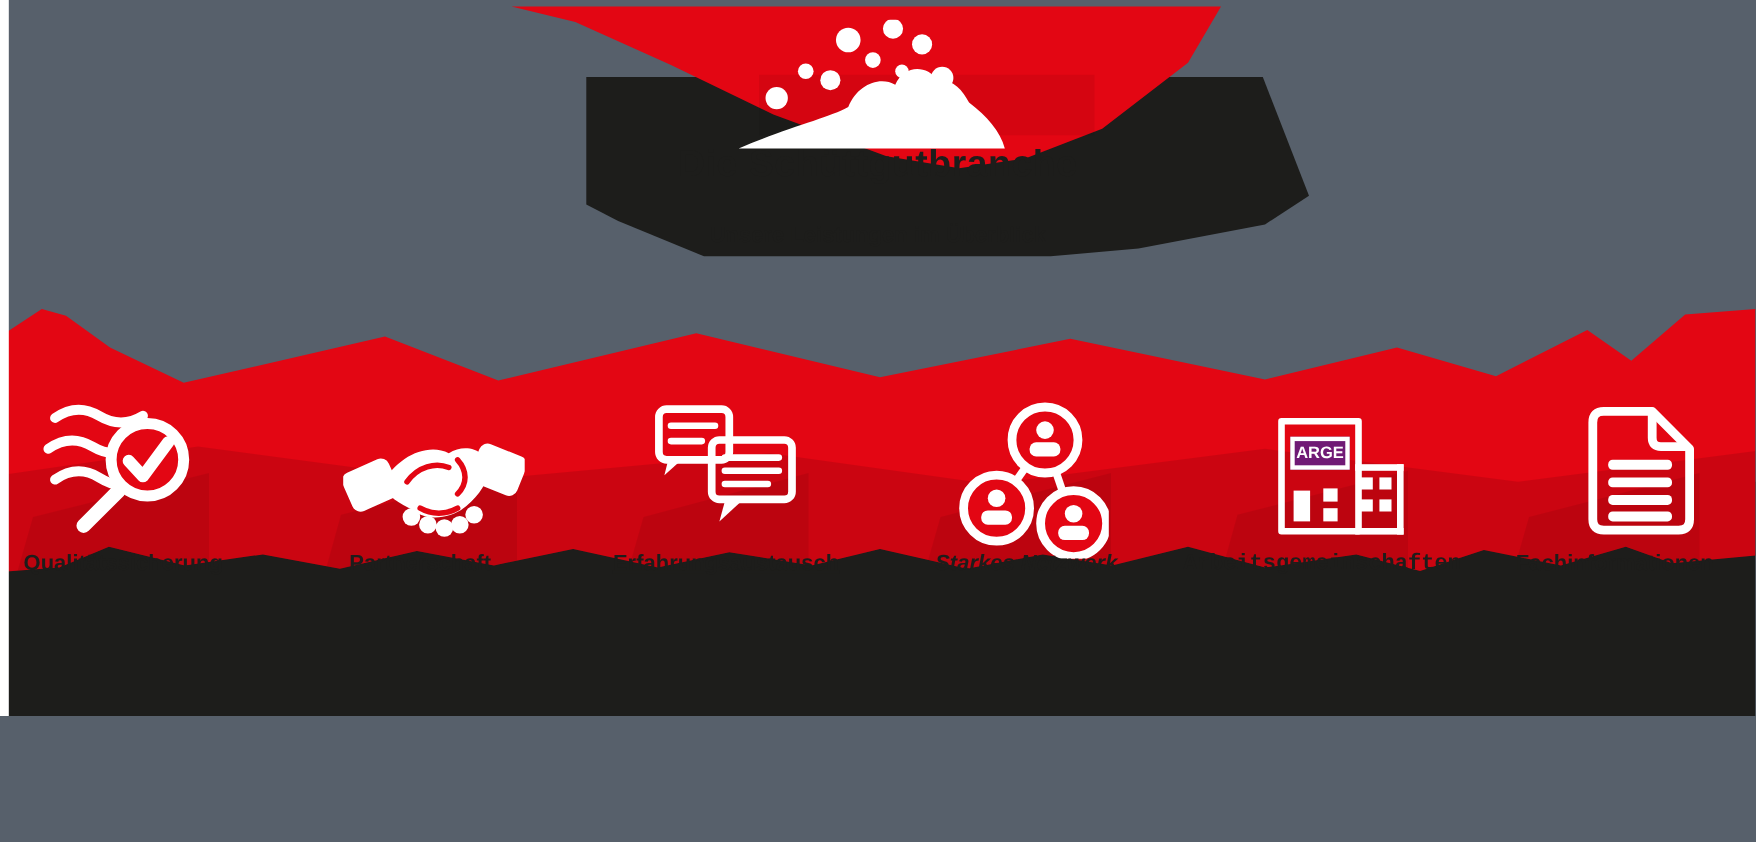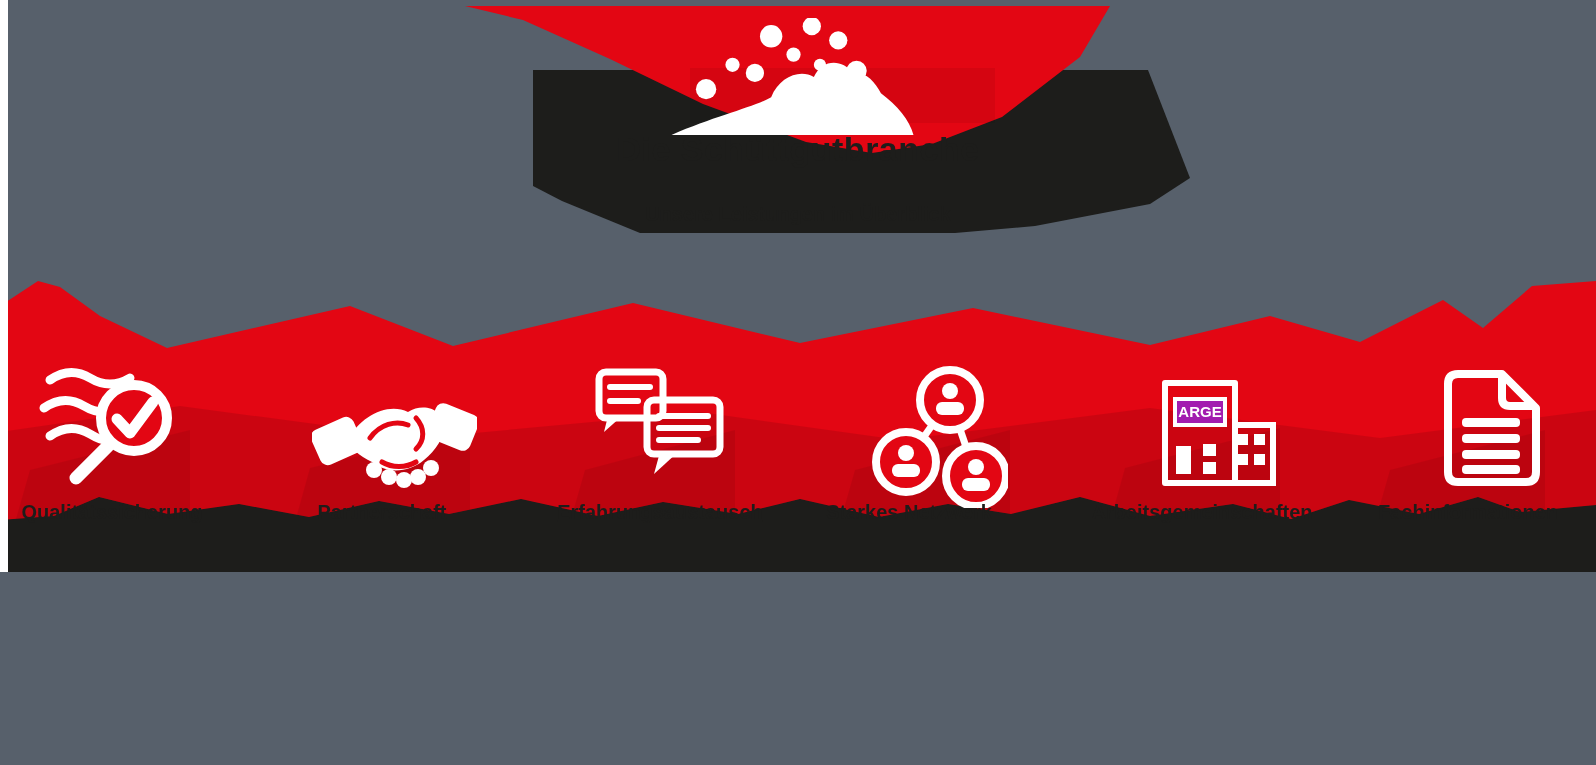--- a/index.html
+++ b/index.html
@@ -1,17 +1,17 @@
 <!DOCTYPE html>
 <html><head>
 <meta charset="utf-8">
 <style>
   html,body{margin:0;padding:0;background:#57606B;}
   .stage{
-    position:relative;width:1596px;height:572px;overflow:hidden;
+    position:relative;width:1596px;height:651px;overflow:hidden;
     background:#57606B;
     font-family:"Liberation Sans", sans-serif;
   }
   .stage svg{display:block;}
   .layer{position:absolute;left:0;top:0;}
   
   .badge-title{
     position:absolute;left:398px;top:130px;width:800px;
     text-align:center;font-size:34px;font-weight:bold;color:#1D1D1B;
     letter-spacing:.5px;
@@ -22,21 +22,21 @@
   }
   
   .icon-box{position:absolute;}
   .labels-row .item-label{
     position:absolute;top:501px;width:260px;
     text-align:center;font-size:20px;font-weight:bold;color:#1D1D1B;
   }
   
   .bld{position:absolute;}
   .bld-main{position:absolute;left:16px;top:8px;width:64px;height:94px;border:6px solid #fff;border-radius:3px;}
-  .bld-sign{position:absolute;left:5px;top:11px;width:46px;height:22px;border:4px solid #fff;background:#a21caf;
+  .bld-sign{position:absolute;left:5px;top:11px;width:46px;height:22px;border:4px solid #fff;background:#701a75;
             color:#fff;font-weight:bold;font-size:15px;line-height:22px;text-align:center;letter-spacing:0;}
   .bld-door{position:absolute;left:8px;bottom:6px;width:15px;height:28px;background:#fff;}
   .bld-winA{position:absolute;left:35px;bottom:24px;width:13px;height:12px;background:#fff;}
   .bld-winB{position:absolute;left:35px;bottom:6px;width:13px;height:12px;background:#fff;}
   .bld-annex{position:absolute;left:86px;top:50px;width:38px;height:52px;border:6px solid #fff;border-left:none;}
   .bld-annex .w{position:absolute;width:11px;height:11px;background:#fff;}
   .w1{left:5px;top:6px}.w2{left:22px;top:6px}.w3{left:5px;top:26px}.w4{left:22px;top:26px}
   
   .edge-strip{position:absolute;left:0;top:0;width:8px;height:765px;background:#ffffff;}
 </style>
@@ -185,20 +185,20 @@
       <rect x="24" y="66" width="58" height="9" rx="4"></rect>
       <rect x="24" y="82" width="58" height="9" rx="4"></rect>
       <rect x="24" y="97" width="58" height="9" rx="4"></rect>
     </g>
   </svg>
 
   <div class="labels-row">
     <div class="item-label" style="left:-18px;">Qualitätssicherung</div>
     <div class="item-label" style="left:252px;">Partnerschaft</div>
     <div class="item-label" style="left:530px;text-decoration:underline;">Erfahrungsaustausch</div>
-    <div class="item-label" style="left:779px;">Starkes Netzwerk</div>
-    <div class="item-label" style="left:1072px;">Arbeitsgemeinschaften</div>
+    <div class="item-label" style="left:803px;font-style:italic;">Starkes Netzwerk</div>
+    <div class="item-label" style="left:1072px;font-family:Liberation Mono, monospace;">Arbeitsgemeinschaften</div>
     <div class="item-label" style="left:1338px;">Fachinformationen</div>
   </div>
 
   <div class="edge-strip"></div>
 
 </div>
 
 </body></html>

